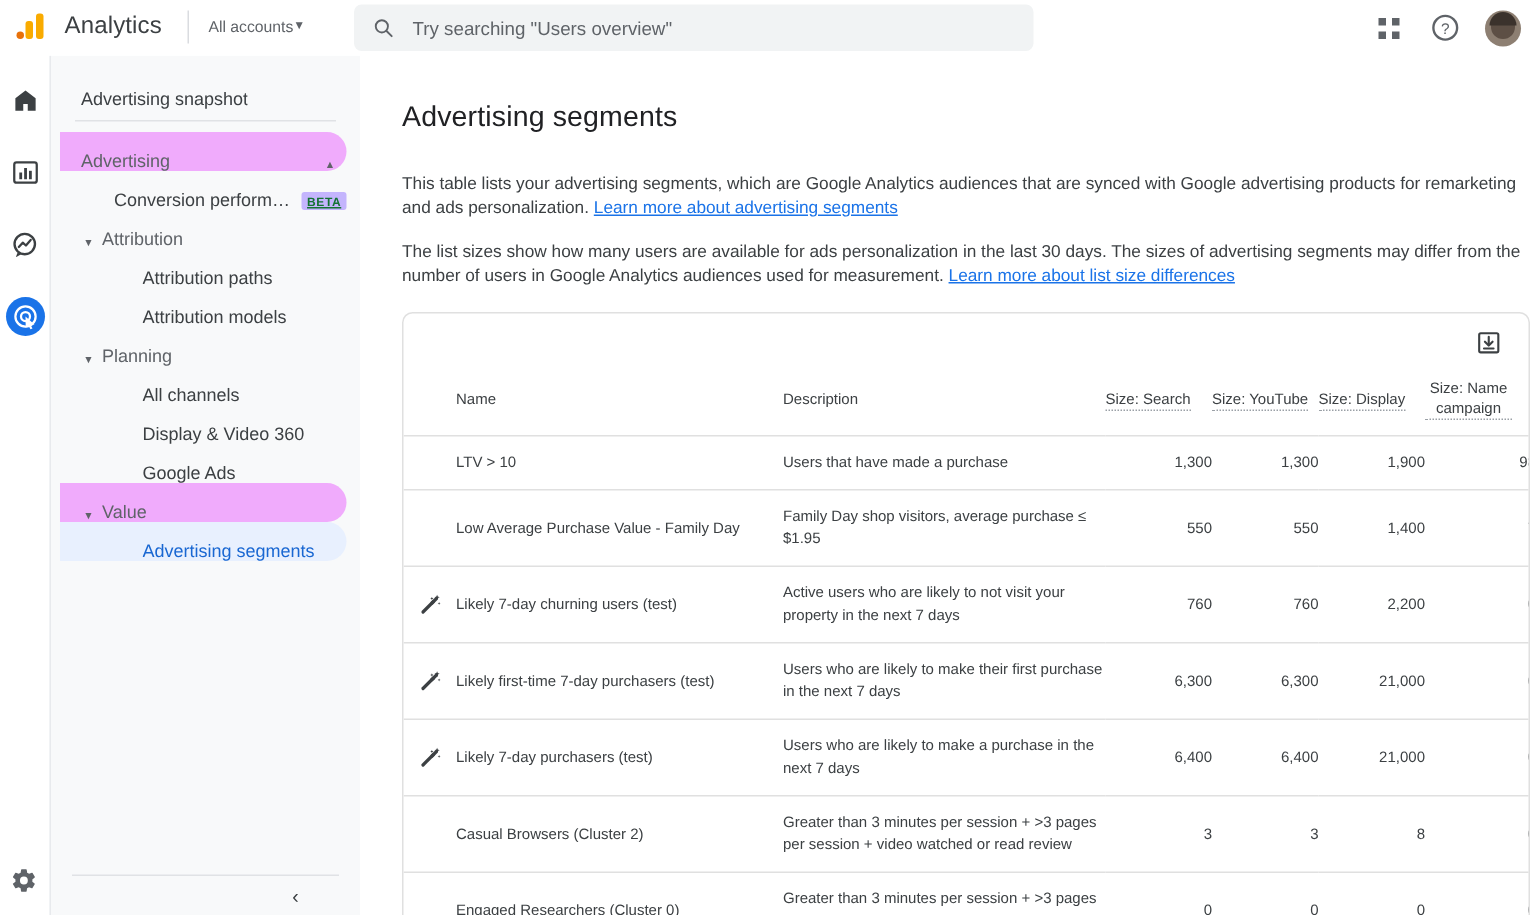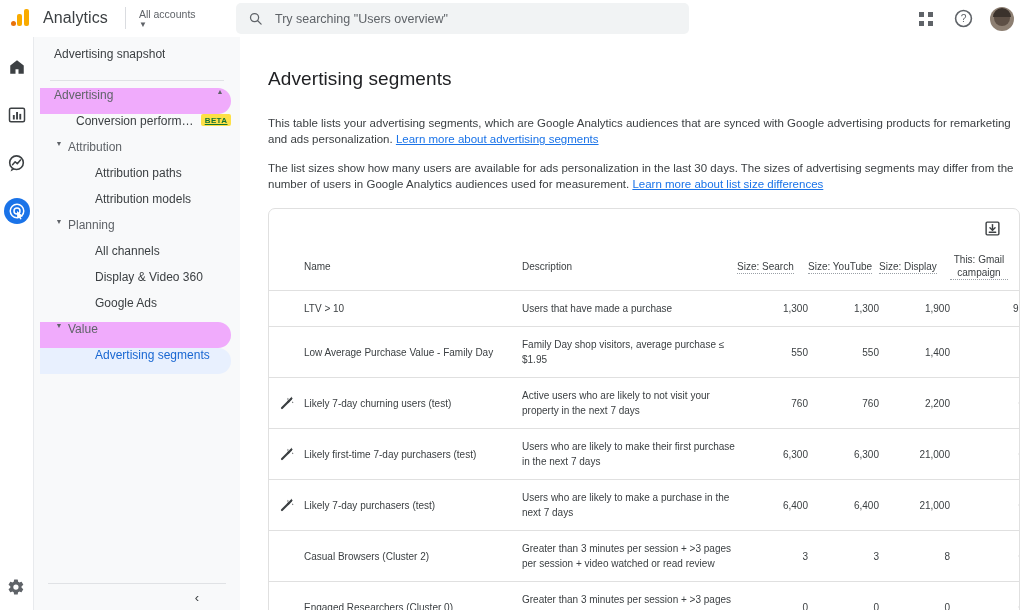--- a/index.html
+++ b/index.html
@@ -18,21 +18,21 @@
     border-bottom: 1px solid #ffffff; z-index: 5;
   }
   .ga-logo { width: 26px; height: 22px; margin-left: 8px; position: relative; }
   .ga-logo .b1, .ga-logo .b2 { position: absolute; bottom: 3px; border-radius: 2px; }
   .ga-logo .b1 { left: 9px;  width: 5px; height: 12px; background: #f9ab00; }
   .ga-logo .b2 { left: 16px; width: 5px; height: 17px; background: #f9ab00; }
   .ga-logo .dot { position:absolute; left: 3px; bottom: 3px; width: 5px; height: 5px;
     border-radius: 50%; background: #e8710a; }
   .brand { font-size: 16px; color: #3c4043; margin-left: 9px; letter-spacing: .1px; }
   .acct-divider { width: 1px; height: 22px; background: #dadce0; margin: 0 13px 0 17px; }
-  .acct { display: flex; flex-direction: column; align-items: flex-start; cursor: pointer; }
+  .acct { display: flex; flex-direction: row; align-items: flex-start; cursor: pointer; }
   .acct-label { font-size: 10.5px; color: #5f6368; line-height: 12px; }
   .acct-caret { font-size: 8px; color: #5f6368; line-height: 8px; margin-top: 1px; }
 
   .searchwrap {
     position: absolute; left: 236px; top: 3px;
     width: 453px; height: 31px; background: #f1f3f4; border-radius: 5px;
     display: flex; align-items: center; padding: 0 12px; cursor: text;
   }
   .search-icon { width: 15px; height: 15px; flex: none; margin-right: 12px; }
   .search-placeholder { font-size: 12.5px; color: #5f6368; }
@@ -61,38 +61,38 @@
   .rail-gear { position:absolute; bottom: 12px; left: 5px; width:22px; height:22px;
     display:flex; align-items:center; justify-content:center; cursor:pointer; }
 
   
   .sidebar {
     position: absolute; left: 33px; top: 37px; width: 207px; height: 573px;
     background: #f8f9fa; border-left: 1px solid #e8eaed;
     padding-top: 10px; overflow: hidden;
   }
   .nav-item {
-    position: relative; height: 26px; display: flex; align-items: flex-start;
+    position: relative; height: 26px; display: flex; align-items: flex-end;
     margin: 0 9px 0 6px; border-radius: 0 13px 13px 0;
     font-size: 12px; color: #3c4043; cursor: pointer; white-space: nowrap;
   }
   .nav-item .label { overflow: hidden; text-overflow: ellipsis; }
   .nav-item.group { color: #5f6368; background: transparent; }
   .nav-item.shaded { background: #f0abfc; }
   .nav-item.selected { background: #e8f0fe; color: #1967d2; font-weight: 500; }
   .nav-sep { height: 1px; background: #e0e2e5; margin: 7px 16px 7px 16px; }
   .caret { width: 18px; flex: none; display:flex; align-items:center; justify-content:center;
     font-size: 7px; color: #5f6368; }
   .pad-0  { padding-left: 14px; }
   .pad-1  { padding-left: 14px; }
   .pad-2  { padding-left: 36px; }
   .pad-3  { padding-left: 55px; }
   .beta {
     margin-left: 7px; font-size: 8px; letter-spacing: .4px; color: #137333;
-    background: #fde047; border-radius: 2px; padding: 1.5px 3.5px; font-weight: 600; text-decoration: underline;
+    background: #c4b5fd; border-radius: 2px; padding: 1.5px 3.5px; font-weight: 600; text-decoration: underline;
   }
   .sidebar-footer-sep { position:absolute; bottom: 26px; left: 14px; right: 14px;
     height: 1px; background: #e0e2e5; }
   .collapse-btn { position:absolute; bottom: 2px; left: 152px; width: 22px; height: 22px;
     display:flex; align-items:center; justify-content:center; cursor:pointer;
     font-size: 13px; color: #3c4043; }
 
   
   .main {
     position: absolute; left: 240px; top: 37px; width: 784px; height: 573px;
@@ -305,21 +305,21 @@
             <th class="col-size">
               <span class="th-inner">Size: Search</span>
             </th>
             <th class="col-size">
               <span class="th-inner">Size: YouTube</span>
             </th>
             <th class="col-size">
               <span class="th-inner">Size: Display</span>
             </th>
             <th class="col-size last">
-              <span class="th-inner">This: Gmail campaign</span>
+              <span class="th-inner">Size: Name campaign</span>
             </th>
           </tr>
         </thead>
         <tbody id="table-body">
             <tr>
               <td class="c-icon"></td>
               <td class="c-name">LTV &gt; 10</td>
               <td class="c-desc">Users that have made a purchase</td>
               <td class="c-size">1,300</td>
               <td class="c-size">1,300</td>

